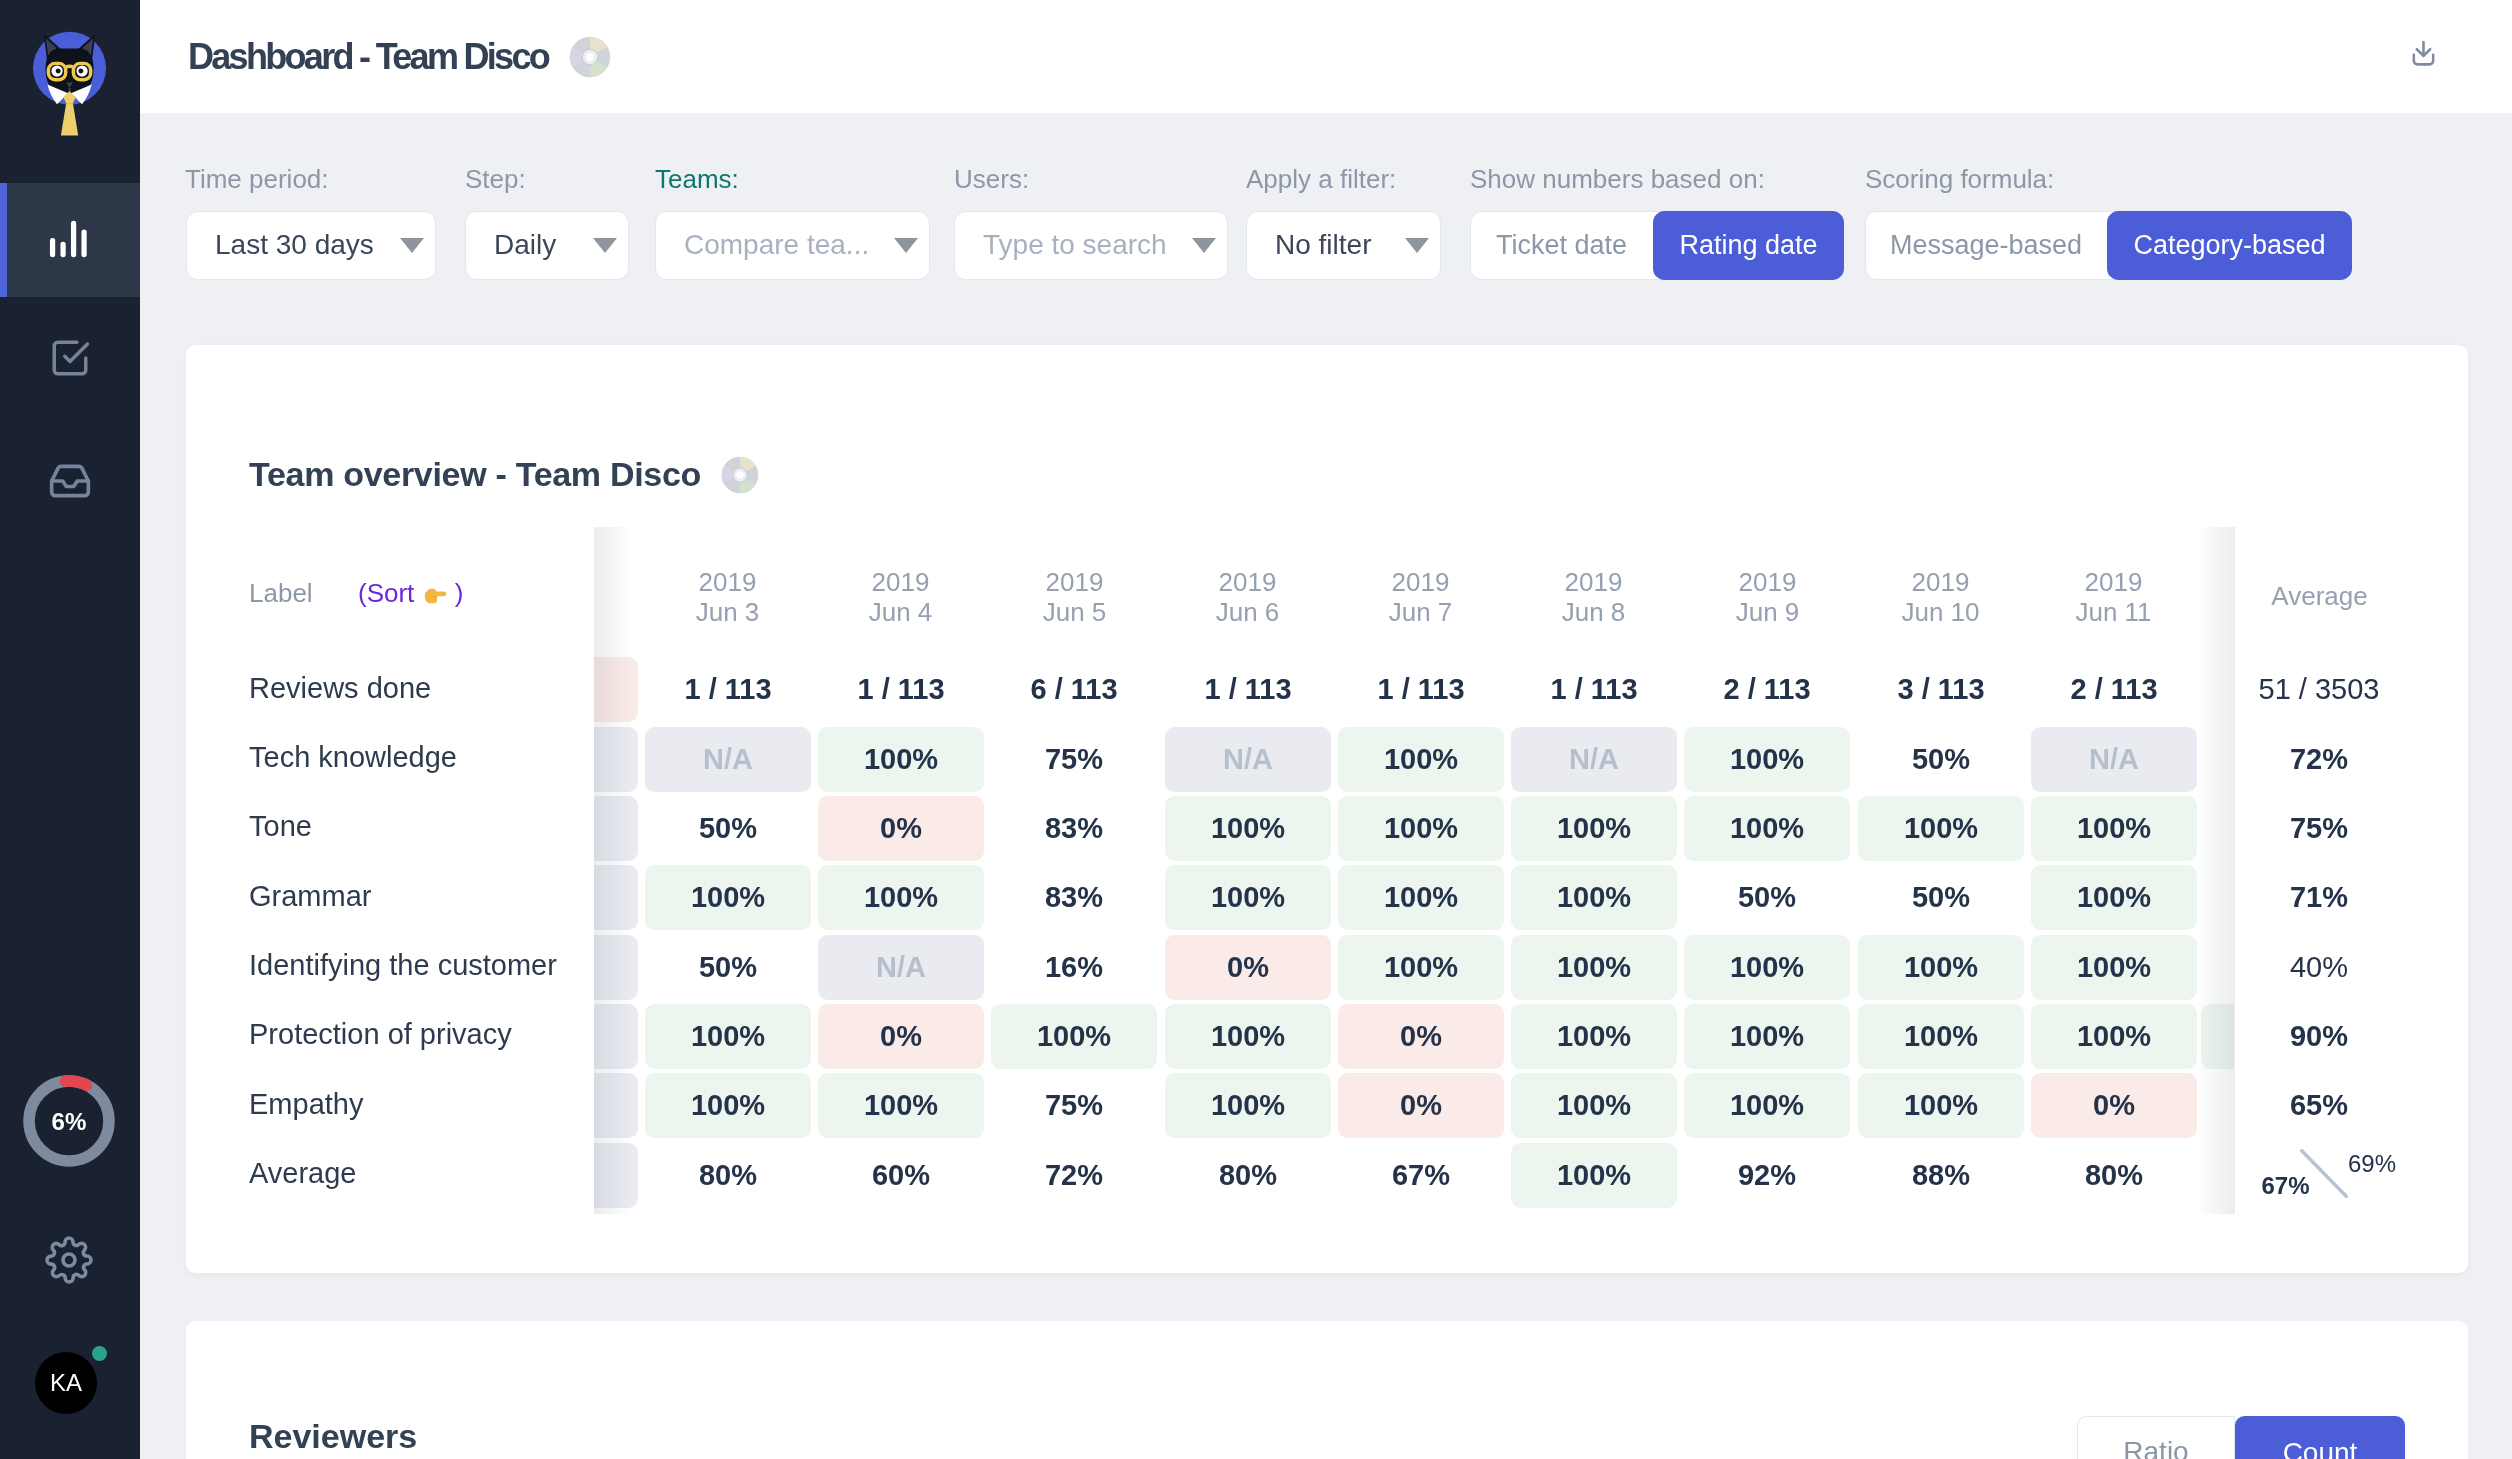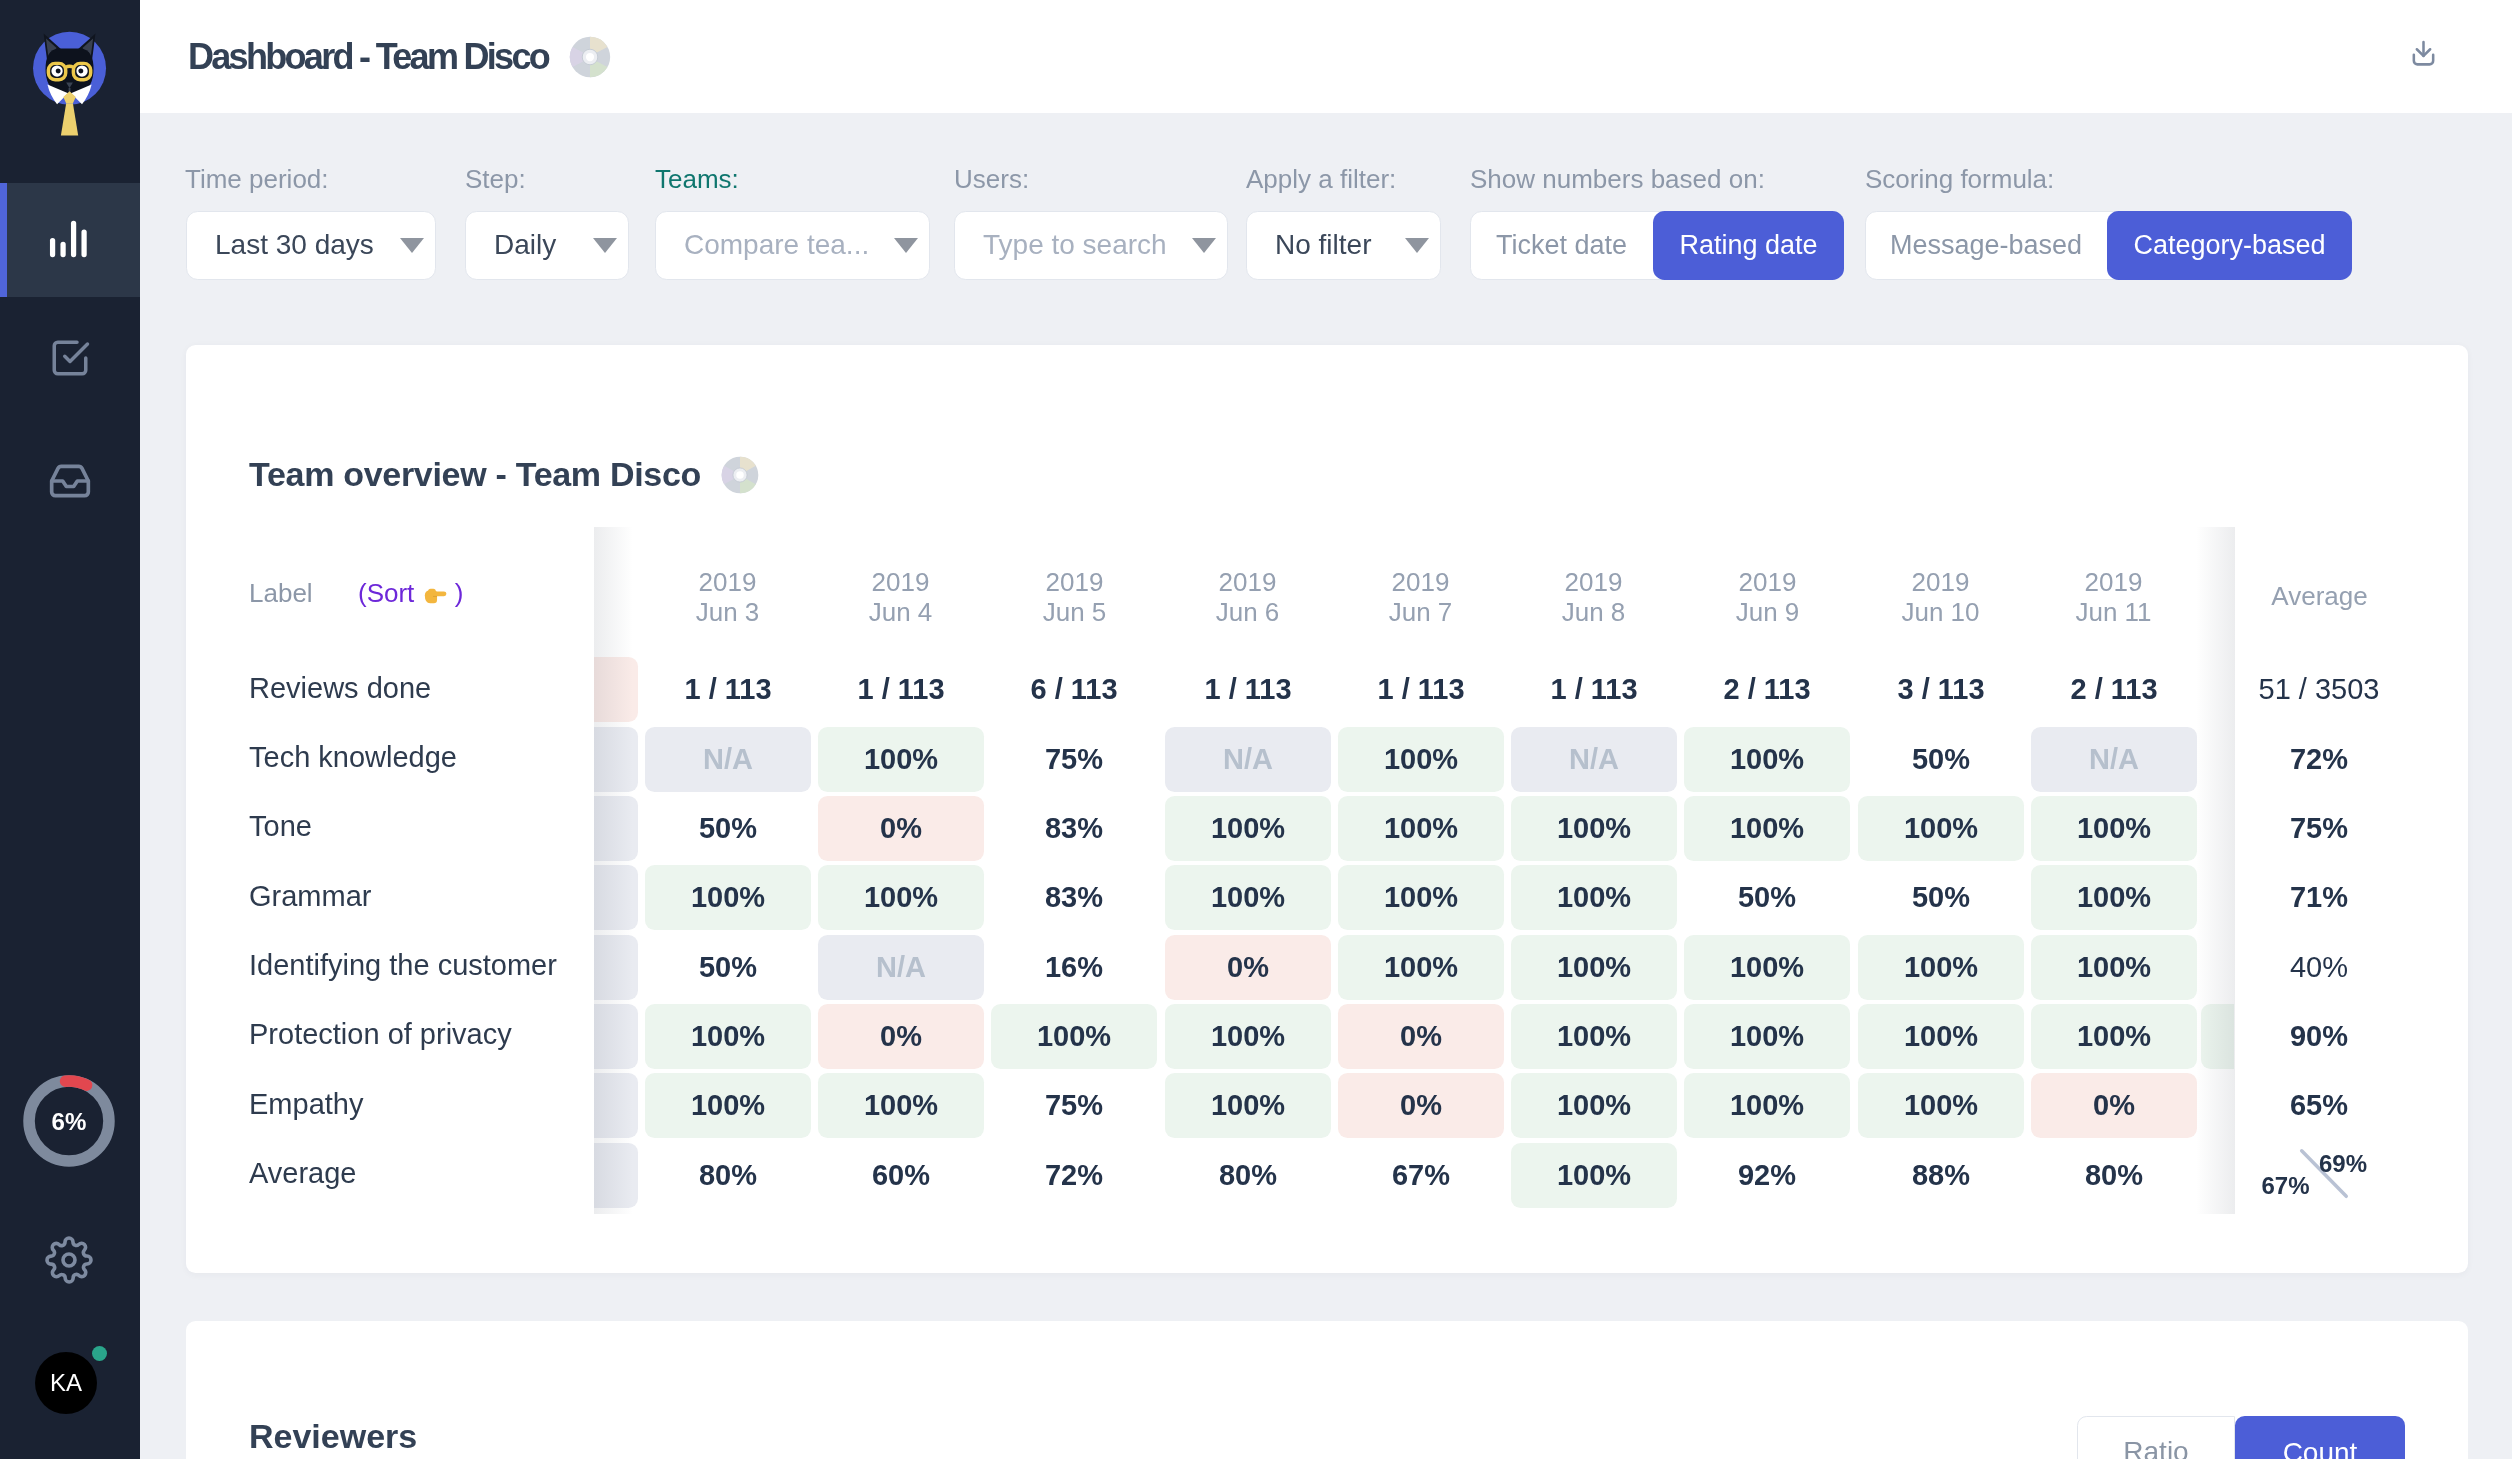--- a/index.html
+++ b/index.html
@@ -214,18 +214,18 @@
 <div style="position:absolute;left:2213px;top:657px;width:212px;height:65px;font-size:29px;font-weight:normal;color:#24334a;text-align:center;line-height:65px">51 / 3503</div>
 <div style="position:absolute;left:2213px;top:727px;width:212px;height:65px;font-size:29px;font-weight:bold;color:#24334a;text-align:center;line-height:65px">72%</div>
 <div style="position:absolute;left:2213px;top:796px;width:212px;height:65px;font-size:29px;font-weight:bold;color:#24334a;text-align:center;line-height:65px">75%</div>
 <div style="position:absolute;left:2213px;top:865px;width:212px;height:65px;font-size:29px;font-weight:bold;color:#24334a;text-align:center;line-height:65px">71%</div>
 <div style="position:absolute;left:2213px;top:935px;width:212px;height:65px;font-size:29px;font-weight:normal;color:#24334a;text-align:center;line-height:65px">40%</div>
 <div style="position:absolute;left:2213px;top:1004px;width:212px;height:65px;font-size:29px;font-weight:bold;color:#24334a;text-align:center;line-height:65px">90%</div>
 <div style="position:absolute;left:2213px;top:1073px;width:212px;height:65px;font-size:29px;font-weight:bold;color:#24334a;text-align:center;line-height:65px">65%</div>
 <svg width="62" height="62" viewBox="0 0 64 64" style="position:absolute;left:2292px;top:1144px">
     <line x1="10" y1="7" x2="56" y2="54" stroke="#b9c2d4" stroke-width="3.6" stroke-linecap="round"></line>
   </svg>
-<div style="position:absolute;left:2319px;top:1150px;width:77px;text-align:left;font-size:24px;font-weight:bold;color:#24334a">69%</div>
+<div style="position:absolute;left:2319px;top:1150px;width:77px;text-align:right;font-size:24px;font-weight:normal;color:#24334a">69%</div>
 <div style="position:absolute;left:2247px;top:1172px;width:77px;text-align:center;font-size:24px;font-weight:bold;color:#24334a">67%</div>
 <div style="position:absolute;left:186px;top:1321px;width:2282px;height:308px;background:#fff;border-radius:9.6px"></div>
 <div style="position:absolute;left:249px;top:1417px;font-size:34px;font-weight:bold;color:#334155">Reviewers</div>
 <div style="position:absolute;left:2077px;top:1416px;width:158px;height:73px;background:#fff;border:1.9px solid #e2e6ed;border-radius:9.6px 0 0 9.6px;font-size:28px;color:#8a95a5;text-align:center;line-height:69px">Ratio</div>
 <div style="position:absolute;left:2235px;top:1416px;width:170px;height:73px;background:#4c5ed7;border-radius:9.6px;font-size:28px;color:#fff;text-align:center;line-height:73px">Count</div>
 
 </body></html>

